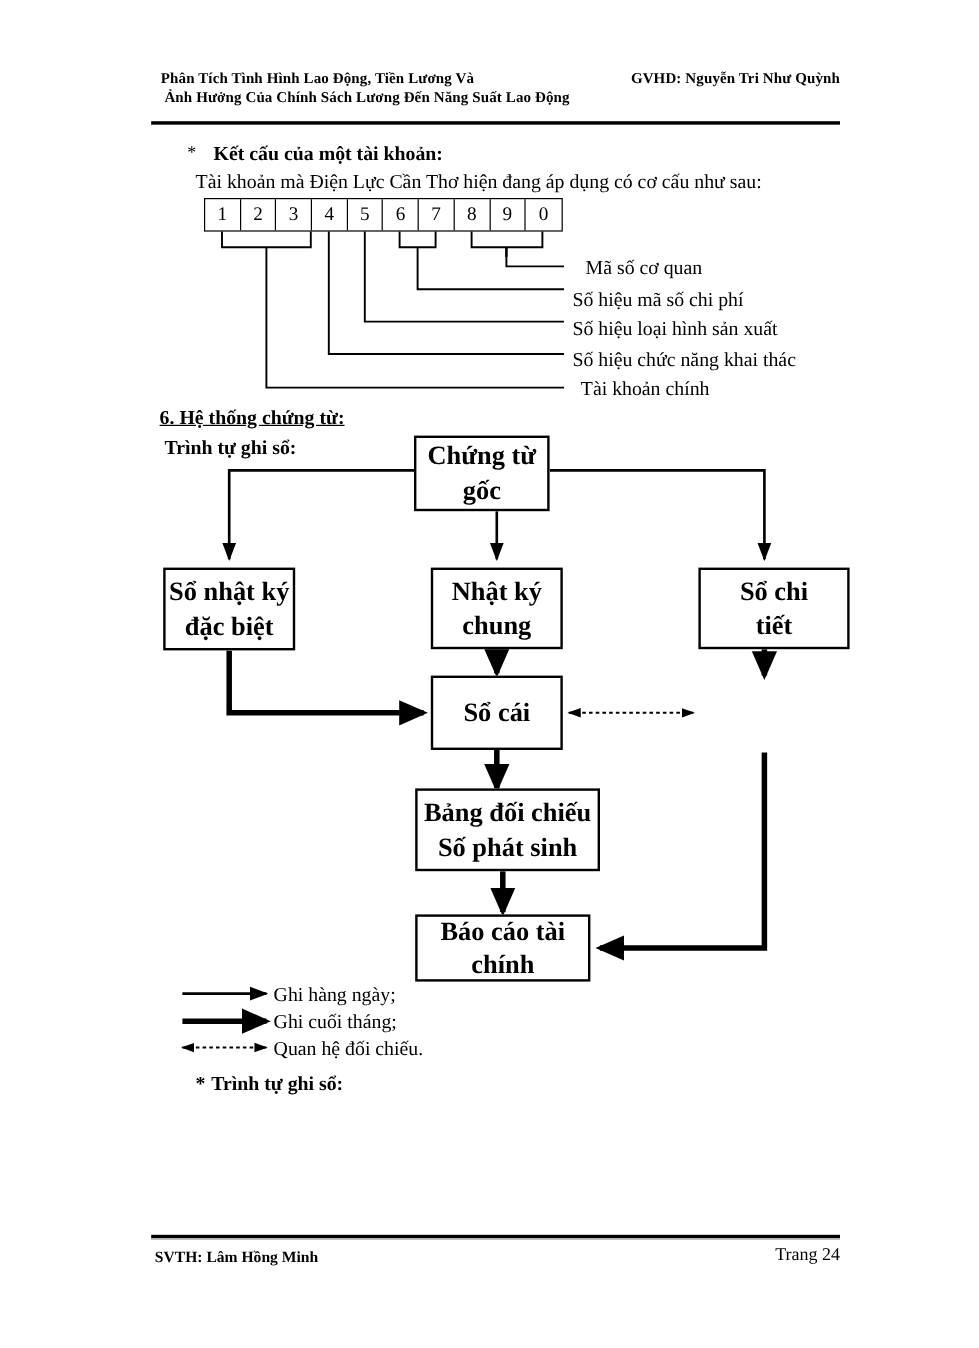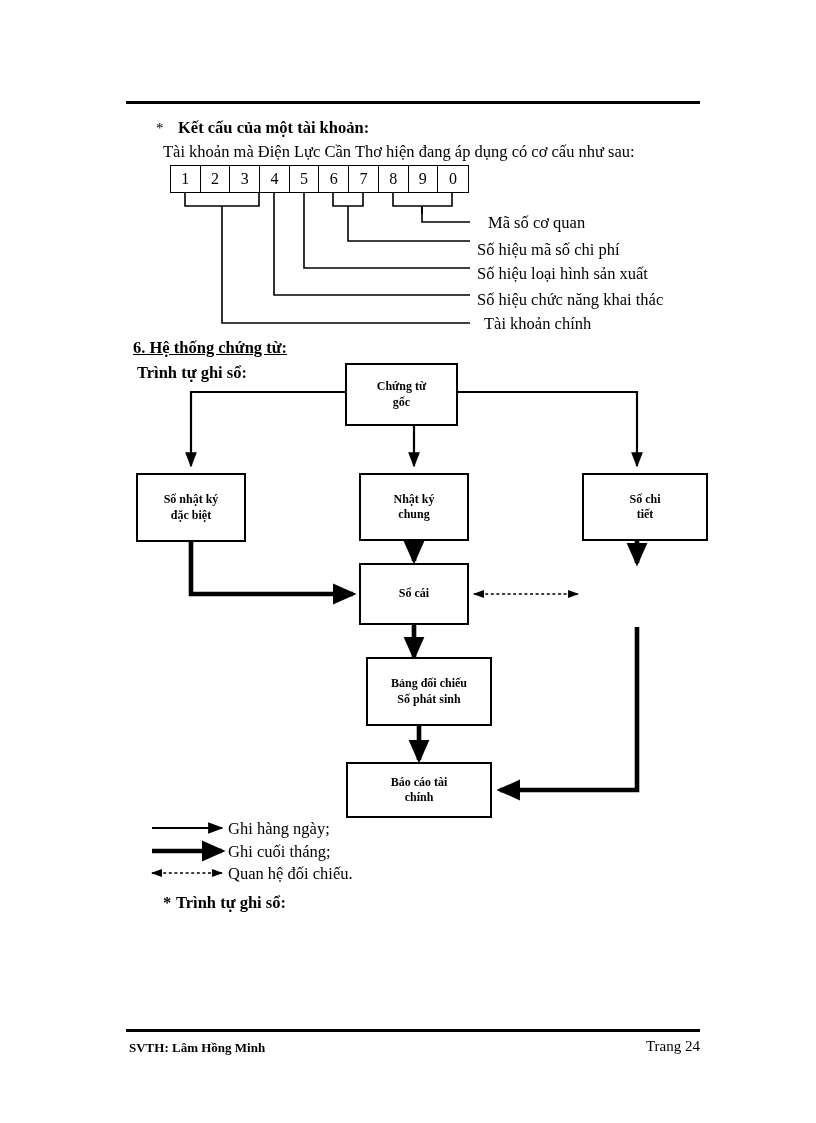--- a/index.html
+++ b/index.html
@@ -146,21 +146,21 @@
     position: absolute;
     border: 2px solid #000;
     box-sizing: border-box;
     background: #fff;
     display: flex;
     flex-direction: column;
     align-items: center;
     justify-content: center;
     text-align: center;
     font-weight: bold;
-    font-size: 12px;
+    font-size: 22px;
     line-height: 1.28;
     z-index: 3;
   }
   .flow-box span { display: block; }
 
   
   .legend-item {
     position: absolute;
     font-size: 16.5px;
     white-space: nowrap;
@@ -207,20 +207,25 @@
     right: 116px; top: 1038px;
     font-size: 15px;
     white-space: nowrap;
   }
 </style>
 </head>
 <body>
 
 <div class="page">
 
+  <div class="header">
+    <div class="hdr-left-1">Phân Tích Tình Hình Lao Động, Tiền Lương Và</div>
+    <div class="hdr-left-2">Ảnh Hưởng Của Chính Sách Lương Đến Năng Suất Lao Động</div>
+    <div class="hdr-right">GVHD: Nguyễn Tri Như Quỳnh</div>
+  </div>
   <div class="hdr-rule">
       <div class="hdr-rule-inner"></div>
     </div>
 
   <div class="acc-star">*</div>
   <div class="acc-heading" style="left:178px;">Kết cấu của một tài khoản:</div>
   <div class="acc-line">Tài khoản mà Điện Lực Cần Thơ hiện đang áp dụng có cơ cấu như sau:</div>
 
   <div class="digit-row">
     <div class="digit-cell">1</div>
@@ -326,21 +331,21 @@
   <div class="flow-box" style="left:582px; top:473px; width:126px; height:68px;">
     <span>Sổ chi</span>
     <span>tiết</span>
   </div>
 
   <div class="flow-box" style="left:359px; top:563px; width:110px; height:62px;">
     <span>Sổ cái</span>
   </div>
 
 
-  <div class="flow-box" style="left:346px; top:657px; width:126px; height:69px;margin-left:20px;">
+  <div class="flow-box" style="left:346px; top:657px; width:154px; height:69px;">
     <span>Bảng đối chiếu</span>
     <span>Số phát sinh</span>
   </div>
 
   <div class="flow-box" style="left:346px; top:762px; width:146px; height:56px;">
     <span>Báo cáo tài</span>
     <span>chính</span>
   </div>
 
   <svg class="leader-svg" viewBox="0 0 816 1123">

